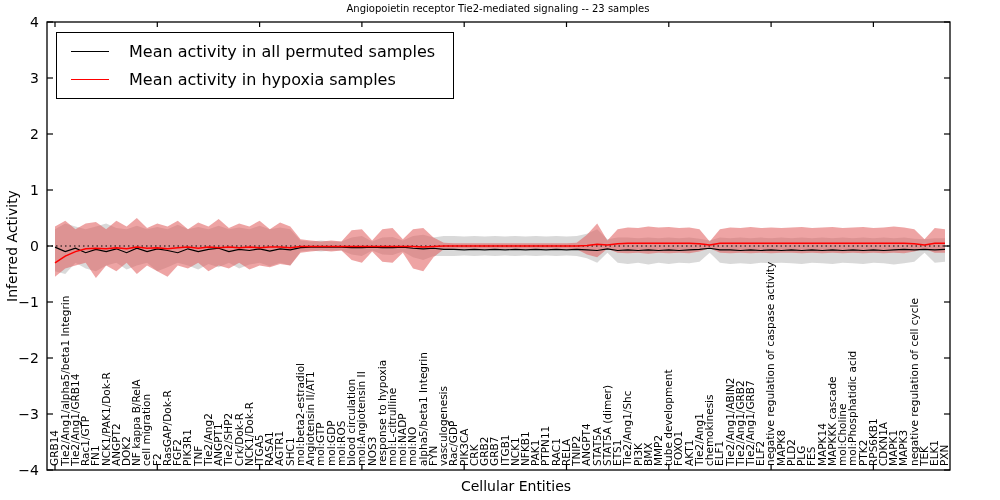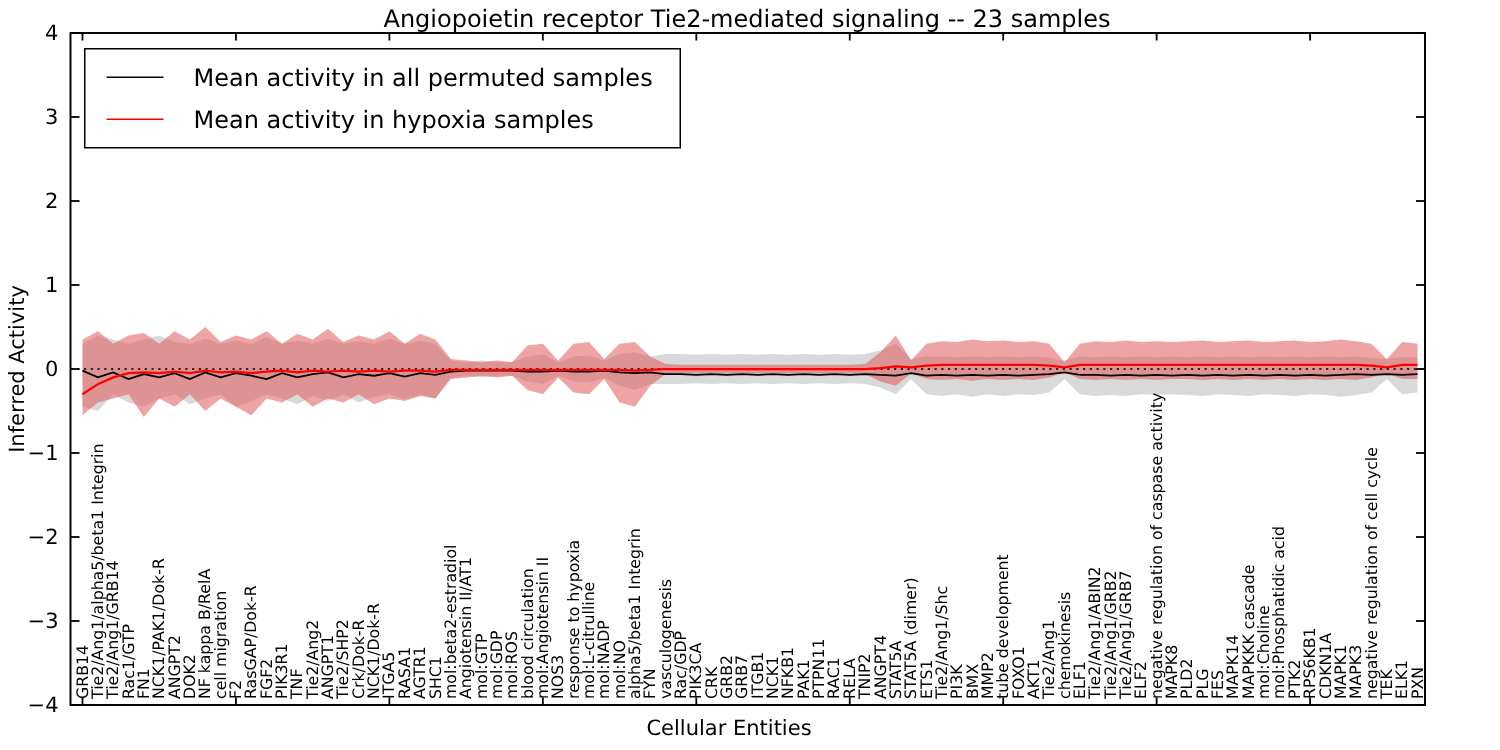--- a/index.html
+++ b/index.html
@@ -1,22 +1,22 @@
 <!DOCTYPE html>
 <html><head>
 <meta charset="utf-8">
 <style>
   html,body{margin:0;padding:0;background:#fff;}
   .fig{position:relative;width:1000px;height:500px;background:#fff;
        font-family:"DejaVu Sans","Liberation Sans",sans-serif;overflow:hidden;}
   .fig svg{position:absolute;left:0;top:0;}
   svg text{font-family:"DejaVu Sans","Liberation Sans",sans-serif;fill:#000;}
   .title{position:absolute;top:3px;left:498px;transform:translateX(-50%);
-         font-size:16px;color:#000;white-space:nowrap;}
-  .xlabel{position:absolute;top:478px;left:486px;transform:translateX(-50%);
+         font-size:10px;color:#000;white-space:nowrap;}
+  .xlabel{position:absolute;top:478px;left:516px;transform:translateX(-50%);
           font-size:14px;color:#000;white-space:nowrap;}
   .ylabel{position:absolute;left:12px;top:246px;transform:translate(-50%,-50%) rotate(-90deg);
           font-size:14px;color:#000;white-space:nowrap;}
   .legend{position:absolute;left:56px;top:32px;background:#fff;border:1.5px solid #000;
           padding:9px 18px 9px 14px;display:flex;flex-direction:column;gap:9px;z-index:5;text-align:right;}
   .legend-item{display:flex;align-items:center;gap:20px;font-size:16px;color:#000;white-space:nowrap;}
   .swatch{display:inline-block;width:38px;height:0;border-top:1.8px solid #000;}
 </style>
 </head>
 <body>

